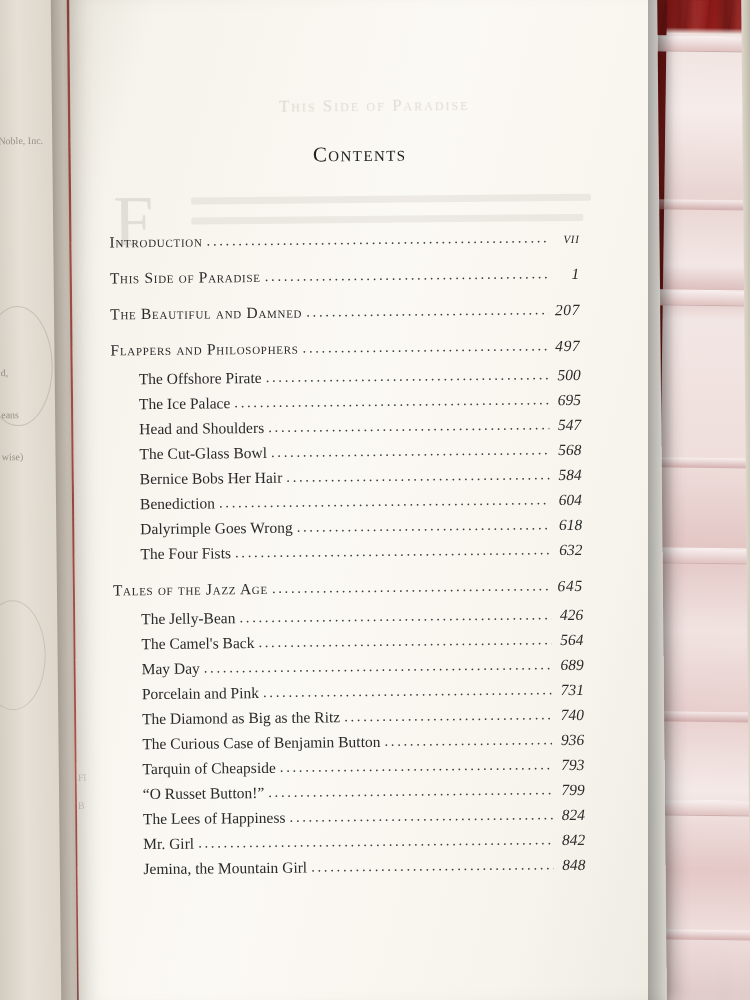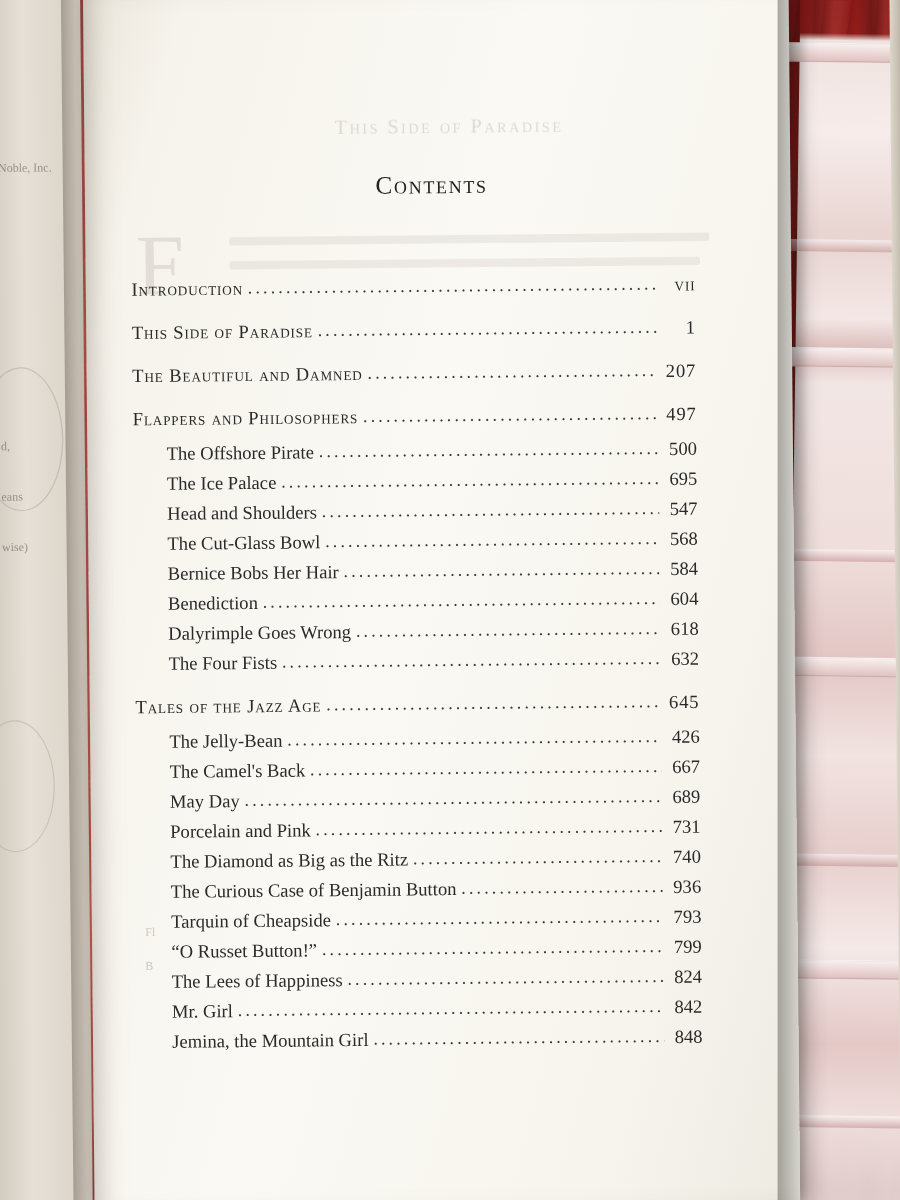--- a/index.html
+++ b/index.html
@@ -180,20 +180,21 @@
     font-size: 15px;
     letter-spacing: 2.6px;
     color: #3a3a3a;
     position: relative;
     top: -1px;
   }
   .entry .page-no {
     flex: 0 0 auto;
     text-align: right;
     min-width: 30px;
+    font-style: italic;
   }
 
   .lvl1 {
     font-variant: small-caps;
     letter-spacing: 0.7px;
     font-size: 15.5px;
   }
   .lvl2 {
     padding-left: 28px;
     font-size: 15.5px;
@@ -235,21 +236,20 @@
     left: 648px; top: 0;
     width: 26px; height: 1000px;
     background: linear-gradient(90deg, rgba(0,0,0,0.32), rgba(0,0,0,0));
   }
   .faint-sidetext {
     position: absolute;
     left: 78px;
     font-size: 10px;
     color: rgba(120,112,100,0.35);
     transform: rotate(-0.55deg);
-    margin-left: 43px;
   }
 </style>
 </head>
 <body>
 
 <div id="scene">
 
   <div class="fabric"></div>
   <div class="fabric-fold fold-a"></div>
   <div class="fabric-fold fold-b"></div>
@@ -375,21 +375,21 @@
         <div class="gap-sm"></div>
         <div class="entry lvl2">
           <span class="title">The Jelly-Bean</span>
           <span class="leader">..........................................................................................</span>
           <span class="page-no">426</span>
         </div>
         <div class="row-sp"></div>
         <div class="entry lvl2">
           <span class="title">The Camel's Back</span>
           <span class="leader">..........................................................................................</span>
-          <span class="page-no">667</span>
+          <span class="page-no">564</span>
         </div>
         <div class="row-sp"></div>
         <div class="entry lvl2">
           <span class="title">May Day</span>
           <span class="leader">..........................................................................................</span>
           <span class="page-no">689</span>
         </div>
         <div class="row-sp"></div>
         <div class="entry lvl2">
           <span class="title">Porcelain and Pink</span>

